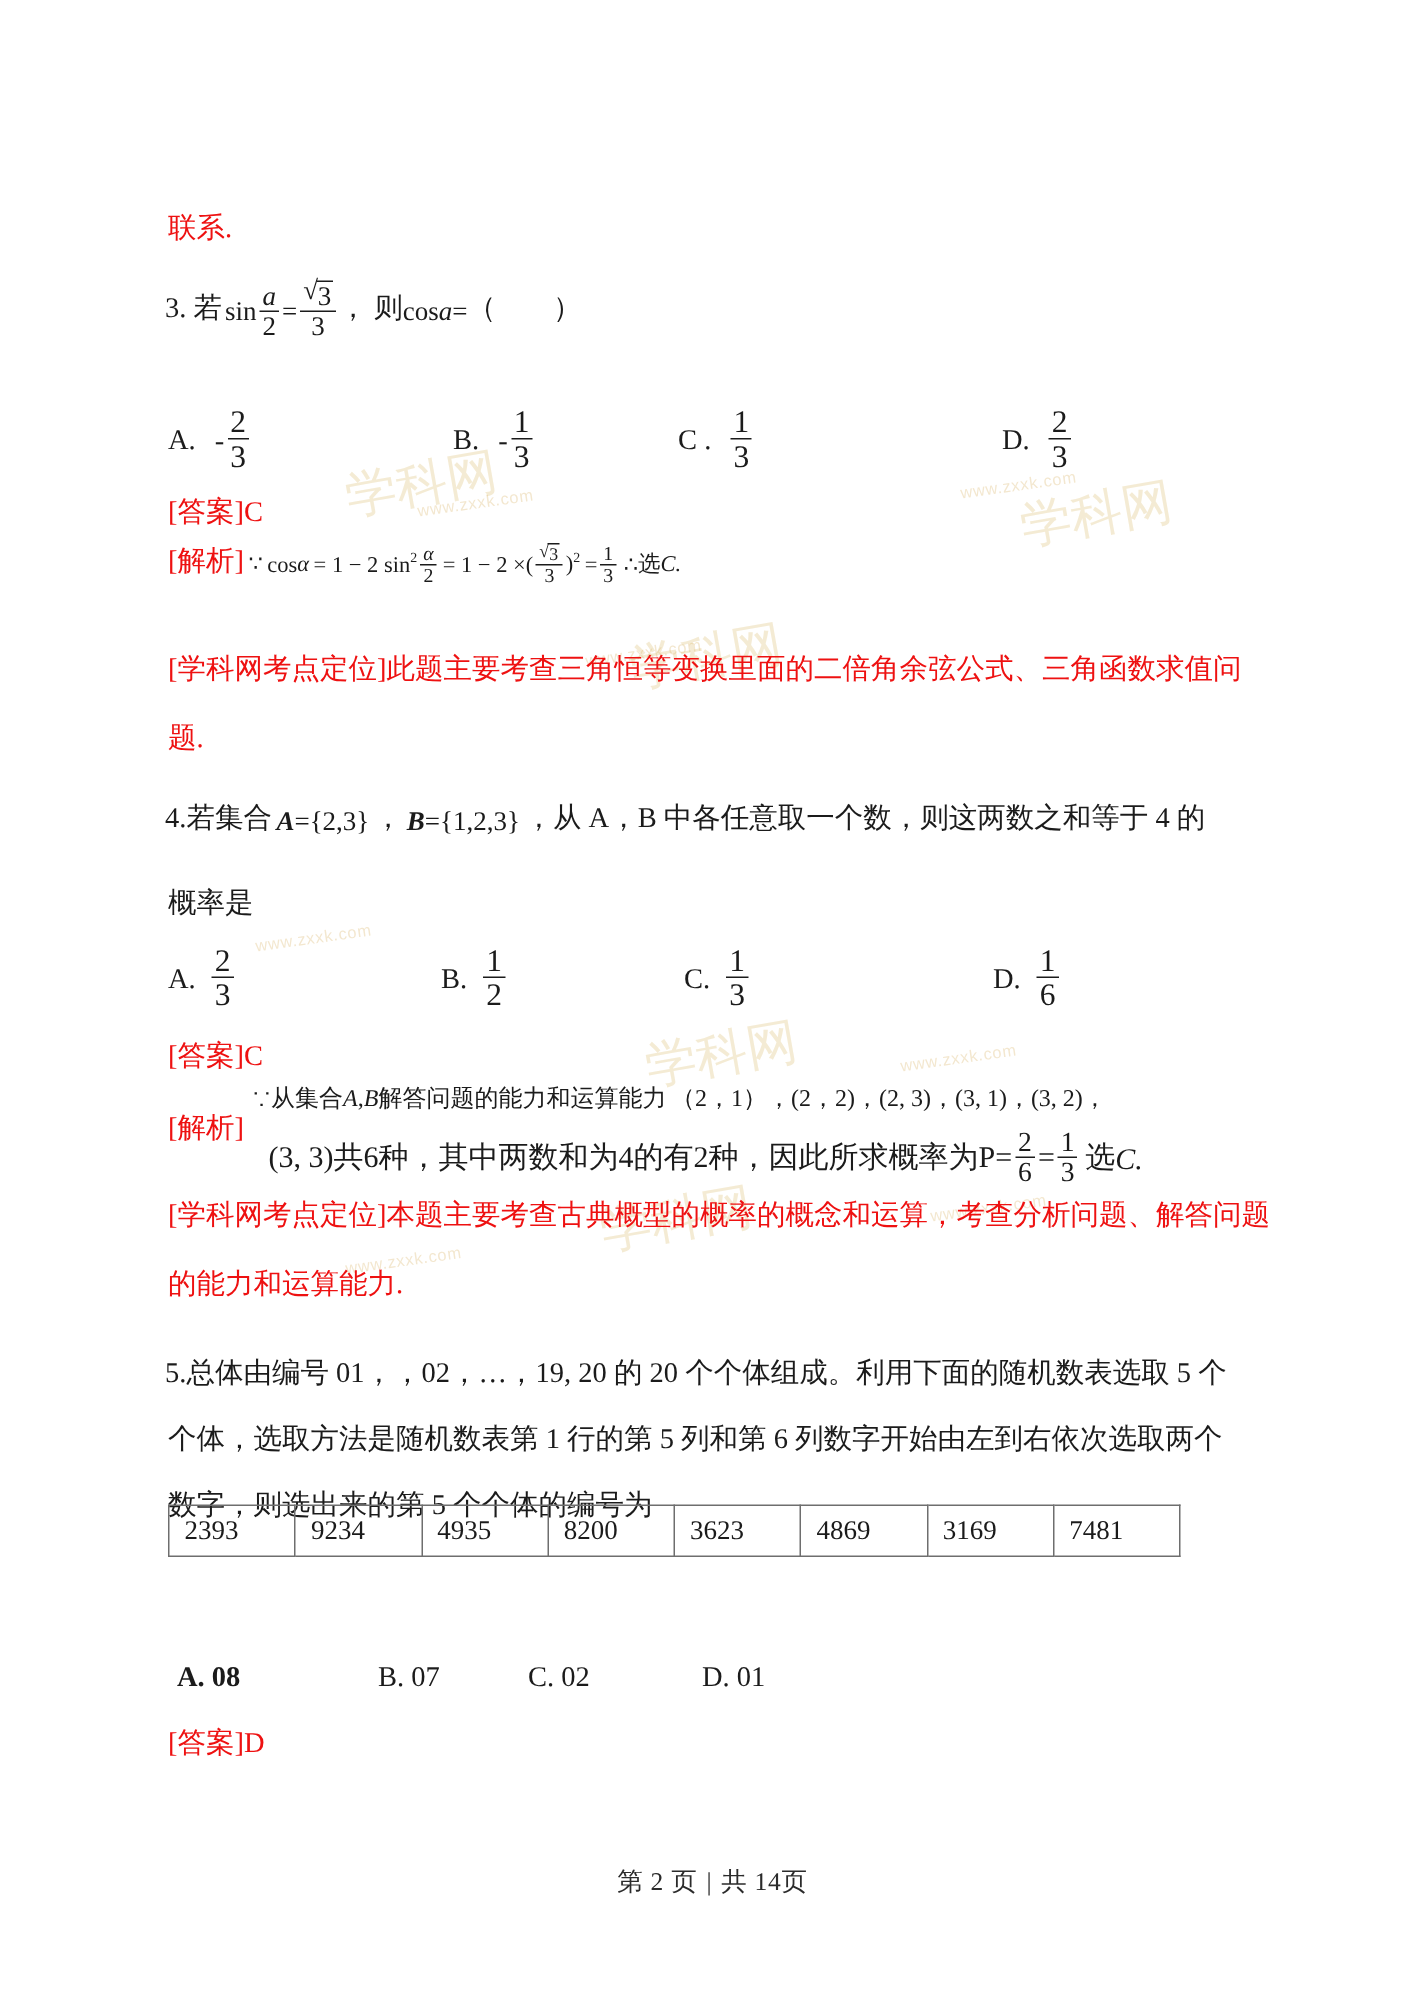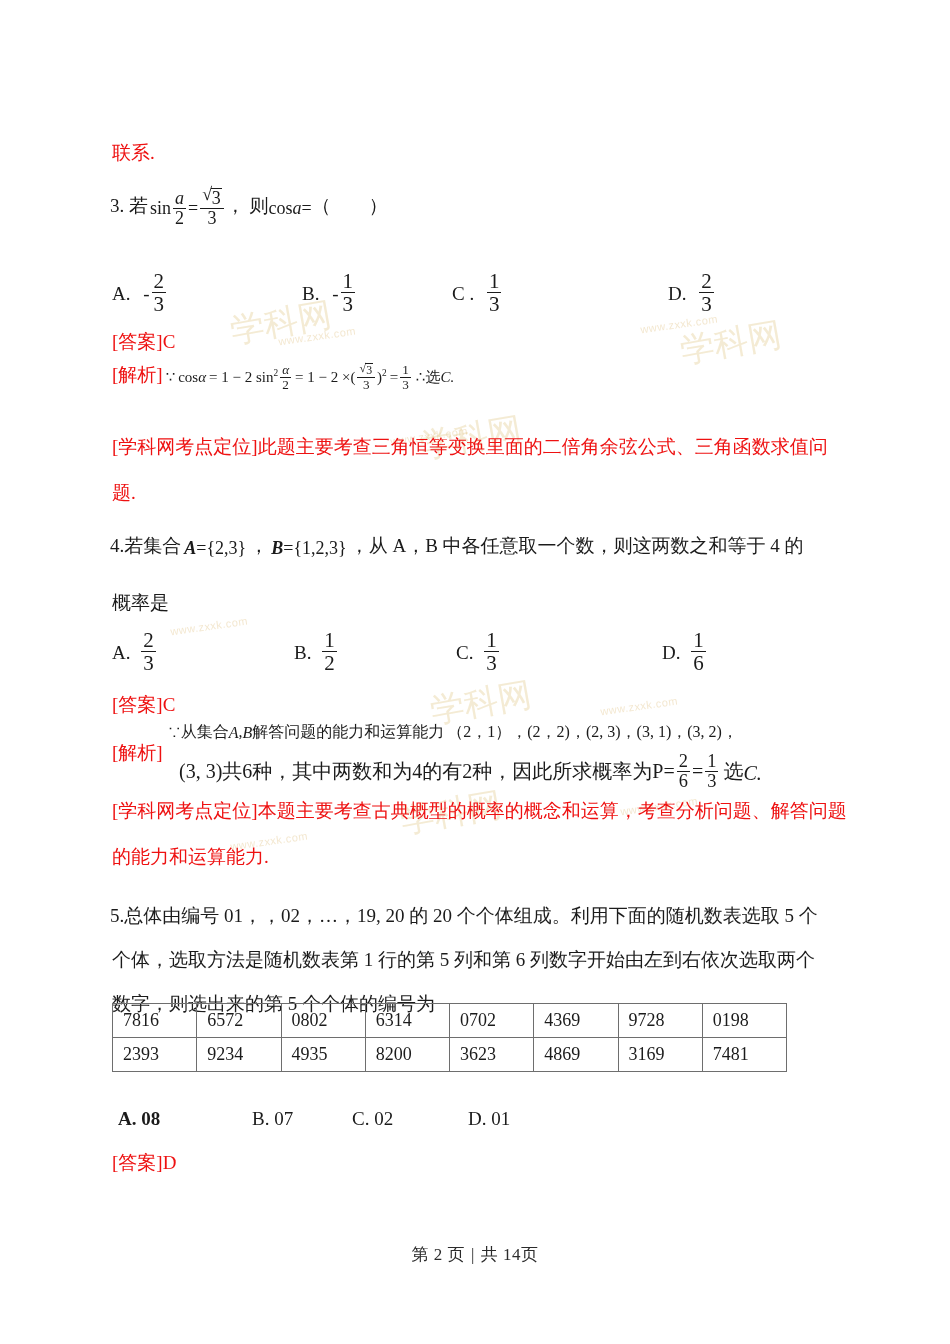--- a/index.html
+++ b/index.html
@@ -261,30 +261,20 @@
     <div class="blk t-body" style="left:110px; top:893px;">
       <span>5.</span><span>总体由编号 01，，02，…，19, 20 的 20 个个体组成。利用下面的随机数表选取 5 个</span>
     </div>
     <div class="blk t-body" style="left:112px; top:937px;">个体，选取方法是随机数表第 1 行的第 5 列和第 6 列数字开始由左到右依次选取两个</div>
     <div class="blk t-body" style="left:112px; top:981px;">数字，则选出来的第 5 个个体的编号为</div>
 
     <div class="blk" style="left:112px; top:1003px;">
       <table class="rnd" style="width:675px;">
         <tbody>
           <tr>
-            <td>7816</td>
-            <td>6572</td>
-            <td>0802</td>
-            <td>6314</td>
-            <td>0702</td>
-            <td>4369</td>
-            <td>9728</td>
-            <td>0198</td>
-          </tr>
-          <tr>
             <td>2393</td>
             <td>9234</td>
             <td>4935</td>
             <td>8200</td>
             <td>3623</td>
             <td>4869</td>
             <td>3169</td>
             <td>7481</td>
           </tr>
         </tbody>

